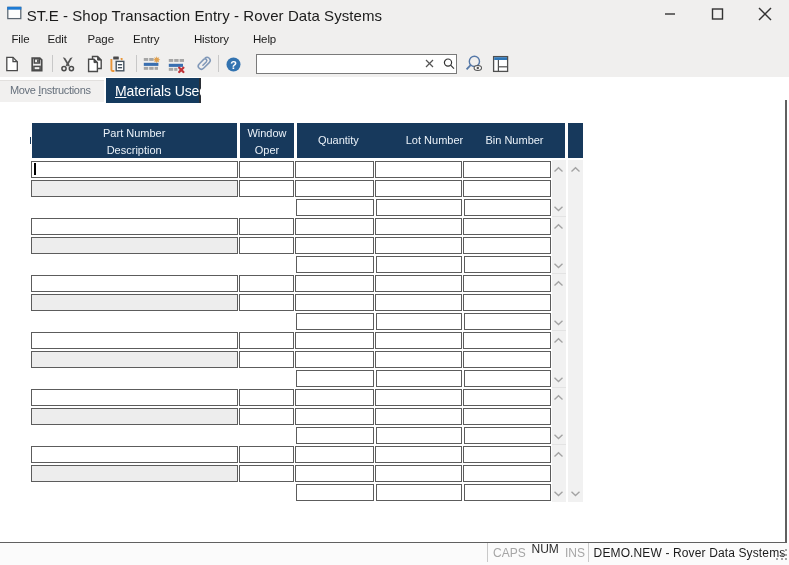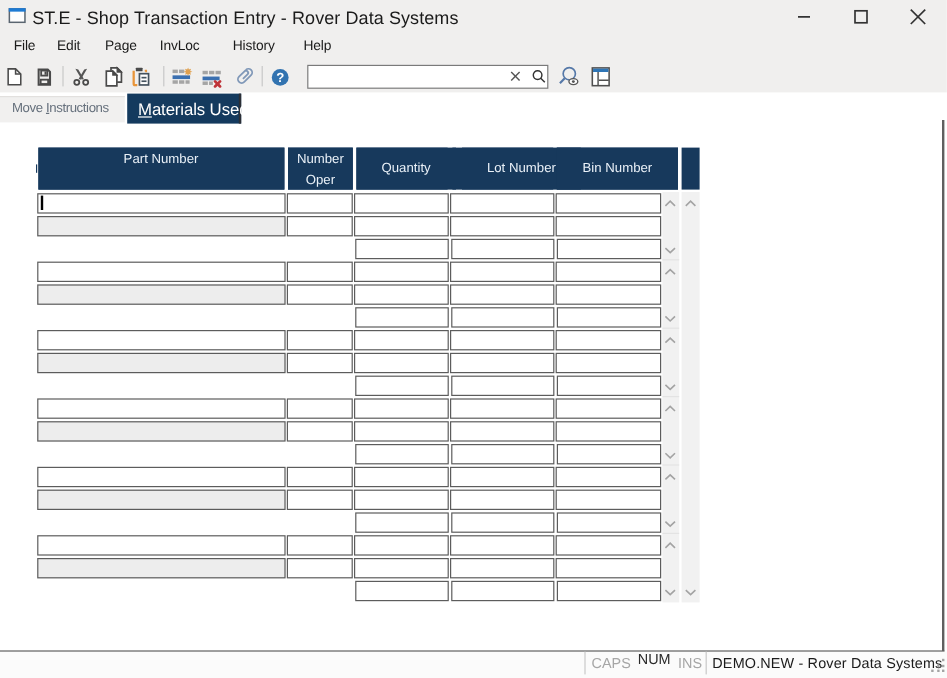--- a/index.html
+++ b/index.html
@@ -18,21 +18,21 @@
 <div class="abs" style="left:26.8px;top:7px;font-size:15px;color:#1b1b1b;letter-spacing:0.07px">ST.E - Shop Transaction Entry - Rover Data Systems</div>
 <svg class="abs" style="left:655px;top:0" width="134" height="28" viewBox="0 0 134 28">
 <line x1="10" y1="14" x2="20" y2="14" stroke="#333" stroke-width="1.4"></line>
 <rect x="57.5" y="9" width="10" height="10" fill="none" stroke="#333" stroke-width="1.4"></rect>
 <line x1="104" y1="8" x2="116" y2="20" stroke="#333" stroke-width="1.4"></line>
 <line x1="116" y1="8" x2="104" y2="20" stroke="#333" stroke-width="1.4"></line>
 </svg>
 <div class="abs" style="left:11.4px;top:33px;font-size:11.5px;color:#1b1b1b;letter-spacing:-0.1px">File</div>
 <div class="abs" style="left:47.5px;top:33px;font-size:11.5px;color:#1b1b1b;letter-spacing:-0.1px">Edit</div>
 <div class="abs" style="left:87.5px;top:33px;font-size:11.5px;color:#1b1b1b;letter-spacing:-0.1px">Page</div>
-<div class="abs" style="left:133.1px;top:33px;font-size:11.5px;color:#1b1b1b;letter-spacing:-0.1px">InvLoc</div>
+<div class="abs" style="left:133.1px;top:33px;font-size:11.5px;color:#1b1b1b;letter-spacing:-0.1px">Entry</div>
 <div class="abs" style="left:193.9px;top:33px;font-size:11.5px;color:#1b1b1b;letter-spacing:-0.1px">History</div>
 <div class="abs" style="left:252.9px;top:33px;font-size:11.5px;color:#1b1b1b;letter-spacing:-0.1px">Help</div>
 <div class="abs" style="left:52.3px;top:55px;width:1px;height:17px;background:#c8c8c8"></div>
 <div class="abs" style="left:136.2px;top:55px;width:1px;height:17px;background:#c8c8c8"></div>
 <div class="abs" style="left:217.9px;top:55px;width:1px;height:17px;background:#c8c8c8"></div>
 <svg class="abs" style="left:1.8px;top:54px" width="20" height="20" viewBox="0 0 20 20">
 <path d="M4.8 3.4 H11 L15.3 7.7 V16.6 H4.8 Z" fill="#fff" stroke="#4a4a4a" stroke-width="1.3"></path>
 <path d="M11 3.4 V7.7 H15.3" fill="none" stroke="#4a4a4a" stroke-width="1.3"></path>
 </svg>
 <svg class="abs" style="left:27px;top:54px" width="20" height="20" viewBox="0 0 20 20">
@@ -123,23 +123,24 @@
 <div class="abs" style="left:785px;top:100px;width:2px;height:443px;background:#606060"></div>
 <div class="abs" style="left:0;top:541.5px;width:787px;height:2px;background:#606060"></div>
 <div class="hdr" style="left:31.5px;width:205.4px"></div>
 <div class="hdr" style="left:239.6px;width:54.8px"></div>
 <div class="hdr" style="left:296.9px;width:76.2px"></div>
 <div class="hdr" style="left:376.7px;width:84.3px"></div>
 <div class="hdr" style="left:464px;width:101px"></div>
 <div class="hdr" style="left:568px;width:15px"></div>
 <div class="hdr" style="left:31.5px;width:205.4px">
     <div style="margin-top:1.5px">Part Number</div>
+    <div>Description</div>
   </div>
 <div class="hdr" style="left:239.6px;width:54.8px">
-    <div style="margin-top:1.5px">Number</div>
+    <div style="margin-top:1.5px">Window</div>
     <div>Oper</div>
   </div>
 <div class="hdr" style="left:296.9px;width:83px;line-height:35px">Quantity</div>
 <div class="hdr" style="left:385px;width:99px;line-height:35px">Lot Number</div>
 <div class="hdr" style="left:464px;width:101px;line-height:35px">Bin Number</div>
 <div class="abs" style="left:29.6px;top:137px;width:1.8px;height:7px;background:#17395c"></div>
 <div class="abs" style="left:552px;top:159.5px;width:14px;height:342px;background:#f1f1f1"></div>
 <div class="abs" style="left:568px;top:159.5px;width:15px;height:342px;background:#f1f1f1"></div>
 <div class="inp" style="left:31px;top:161px;width:207px"></div>
 <div class="inpg" style="left:31px;top:180px;width:207px"></div>

